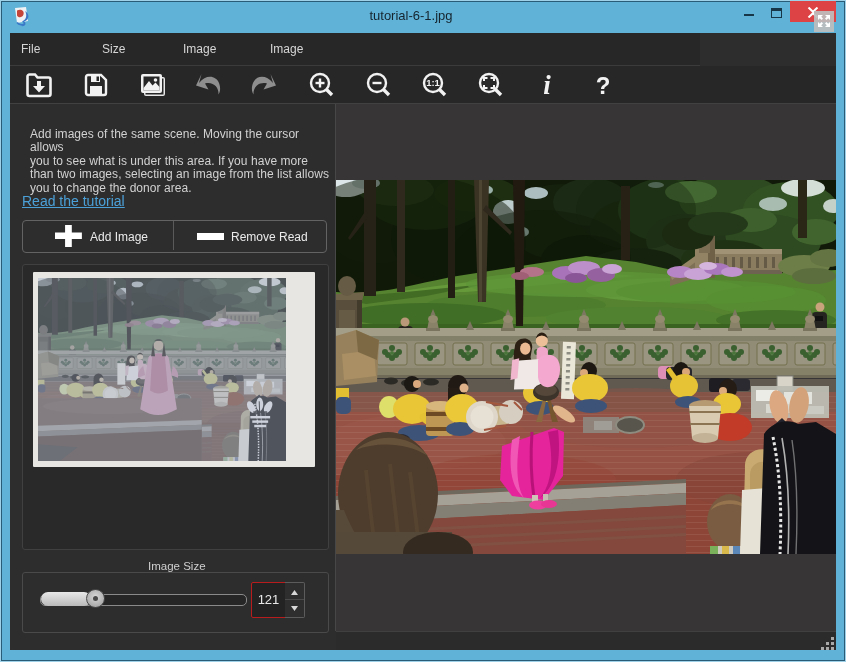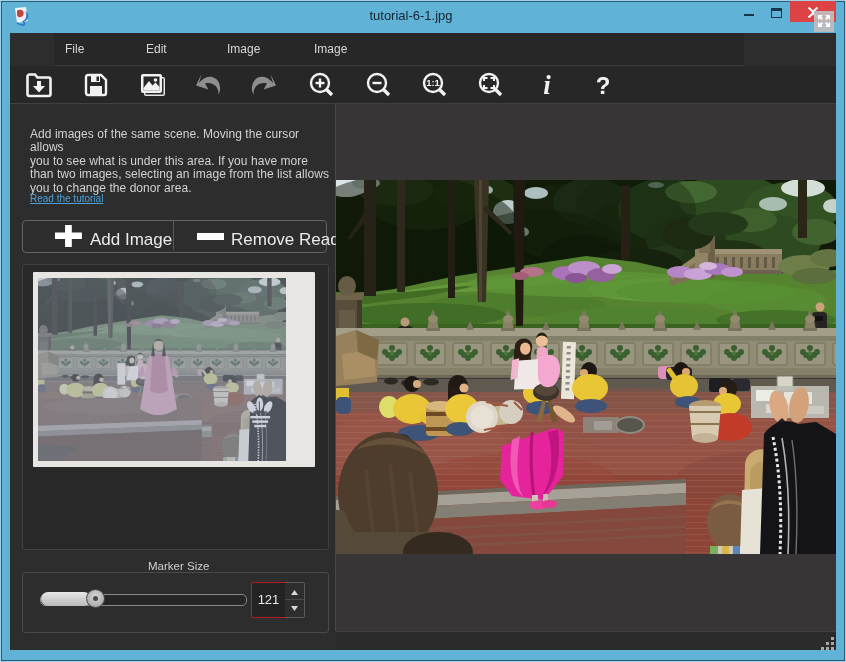--- a/index.html
+++ b/index.html
@@ -5,36 +5,36 @@
   html,body{margin:0;padding:0;}
   body{width:846px;height:662px;position:relative;overflow:hidden;
        font-family:"Liberation Sans",sans-serif;background:#60b3d7;}
   .abs{position:absolute;}
   
   #frame-outline{left:0;top:0;width:844px;height:660px;border:1px solid #9fd2e8;}
   #frame-dark{left:1px;top:1px;width:842px;height:658px;border:1px solid #295c77;}
   
   #content{left:10px;top:33px;width:826px;height:617px;background:#2d2d2d;border:0;}
   #menubar{left:10px;top:33px;width:690px;height:32px;background:#272727;
-           border-bottom:1px solid #3b3b3b;color:#d6d6d6;font-size:12px;margin-left:44px;}
+           border-bottom:1px solid #3b3b3b;color:#d6d6d6;font-size:12px;}
   .mi{position:absolute;top:9px;}
   #toolbar{left:10px;top:66px;width:826px;height:37px;background:#272727;
            border-bottom:1px solid #414141;}
   #leftpanel{left:10px;top:104px;width:325px;height:546px;background:#2d2d2d;}
   #vdivider{left:335px;top:104px;width:1px;height:527px;background:#474747;}
   #mainarea{left:336px;top:104px;width:500px;height:527px;background:#373535;}
   #statusbar{left:336px;top:631px;width:500px;height:19px;background:#2b2b2b;border-top:1px solid #404040;box-sizing:border-box;}
   
   #title{left:0;top:8px;width:822px;text-align:center;font-size:13px;color:#15242e;}
   
   #para{left:30px;top:128px;width:300px;color:#d2d2d2;font-size:12px;line-height:13.4px;letter-spacing:0.05px;}
-  #tutlink{left:30px;top:193px;color:#4ba0d8;font-size:10px;text-decoration:underline;}
+  #tutlink{left:22px;top:193px;color:#4ba0d8;font-size:14px;text-decoration:underline;}
   #btngroup{left:22px;top:220px;width:303px;height:31px;border:1px solid #636363;border-radius:4px;}
   #btndiv{left:173px;top:221px;width:1px;height:29px;background:#5a5a5a;}
-  .btntext{position:absolute;color:#eaeaea;font-size:17px;top:230px;}
+  .btntext{position:absolute;color:#eaeaea;font-size:12px;top:230px;}
   #thumbbox{left:22px;top:264px;width:305px;height:284px;border:1px solid #404040;border-radius:3px;background:#292929;}
   #thumbframe{left:33px;top:272px;width:282px;height:195px;background:#e7e6e2;border-radius:1px;}
   #markerbox{left:22px;top:572px;width:305px;height:59px;border:1px solid #4a4a4a;border-radius:3px;}
   #markerlabel{left:144px;top:560px;color:#cfcfcf;font-size:11.5px;background:#2d2d2d;padding:0 4px;}
   
   #slidertrack{left:40px;top:594px;width:205px;height:10px;border:1px solid #8a8a8a;border-radius:5px;background:#262626;}
   #sliderfill{left:41px;top:592px;width:50px;height:14px;border-radius:7px;background:linear-gradient(#e8e8e8,#b9b9b9);}
   #sliderknob{left:86px;top:589px;width:19px;height:19px;border-radius:50%;
       background:radial-gradient(circle at 50% 40%,#d8d8d8,#9a9a9a);border:1px solid #4a4a4a;box-sizing:border-box;}
   #knobdot{left:93px;top:596px;width:5px;height:5px;border-radius:50%;background:#4a4a4a;}
@@ -69,21 +69,21 @@
     <path d="M0,0 L5,0 L3.2,1.8 L5,3.6 L3.6,5 L1.8,3.2 L0,5 Z"></path>
     <path d="M12,0 L12,5 L10.2,3.2 L8.4,5 L7,3.6 L8.8,1.8 L7,0 Z"></path>
     <path d="M0,12 L0,7 L1.8,8.8 L3.6,7 L5,8.4 L3.2,10.2 L5,12 Z"></path>
     <path d="M12,12 L7,12 L8.8,10.2 L7,8.4 L8.4,7 L10.2,8.8 L12,7 Z"></path>
   </g>
 </svg>
 
 <div class="abs" id="content"></div>
 <div class="abs" id="menubar">
   <span class="mi" style="left:11px">File</span>
-  <span class="mi" style="left:92px">Edit</span>
+  <span class="mi" style="left:92px">Size</span>
   <span class="mi" style="left:173px">Image</span>
   <span class="mi" style="left:260px">Image</span>
 </div>
 <div class="abs" id="toolbar"></div>
 <div class="abs" id="leftpanel"></div>
 <div class="abs" id="vdivider"></div>
 <div class="abs" id="mainarea"></div>
 <div class="abs" id="statusbar"></div>
 
 <svg class="abs" style="left:10px;top:66px" width="826" height="37" viewBox="0 0 826 37">
@@ -185,21 +185,21 @@
     <ellipse cx="464" cy="264" rx="7" ry="13" transform="rotate(28 464 264)"></ellipse>
     <rect x="428" y="282" width="40" height="5"></rect>
     <rect x="432" y="291" width="32" height="5"></rect>
     <rect x="436" y="300" width="24" height="5"></rect>
   </g>
   <path d="M446,252 L447,280" stroke="#17171a" stroke-width="2"></path>
   <path d="M434,274 L462,274" stroke="#17171a" stroke-width="3"></path>
   <rect x="0" y="0" width="500" height="374" fill="#8fb0d8" opacity="0.42"></rect>
 </svg>
 <div class="abs" id="markerbox"></div>
-<div class="abs" id="markerlabel">Marker Size</div>
+<div class="abs" id="markerlabel">Image Size</div>
 <div class="abs" id="slidertrack"></div>
 <div class="abs" id="sliderfill"></div>
 <div class="abs" id="sliderknob"></div>
 <div class="abs" id="knobdot"></div>
 <div class="abs" id="numbox">121</div>
 <div class="abs" id="spin"></div>
 <div class="abs" id="spinmid"></div>
 <svg class="abs" style="left:290px;top:589px" width="9" height="7" viewBox="0 0 9 7">
     <path d="M4.5,1 L8,6 L1,6 Z" fill="#d8d8d8"></path>
   </svg>

